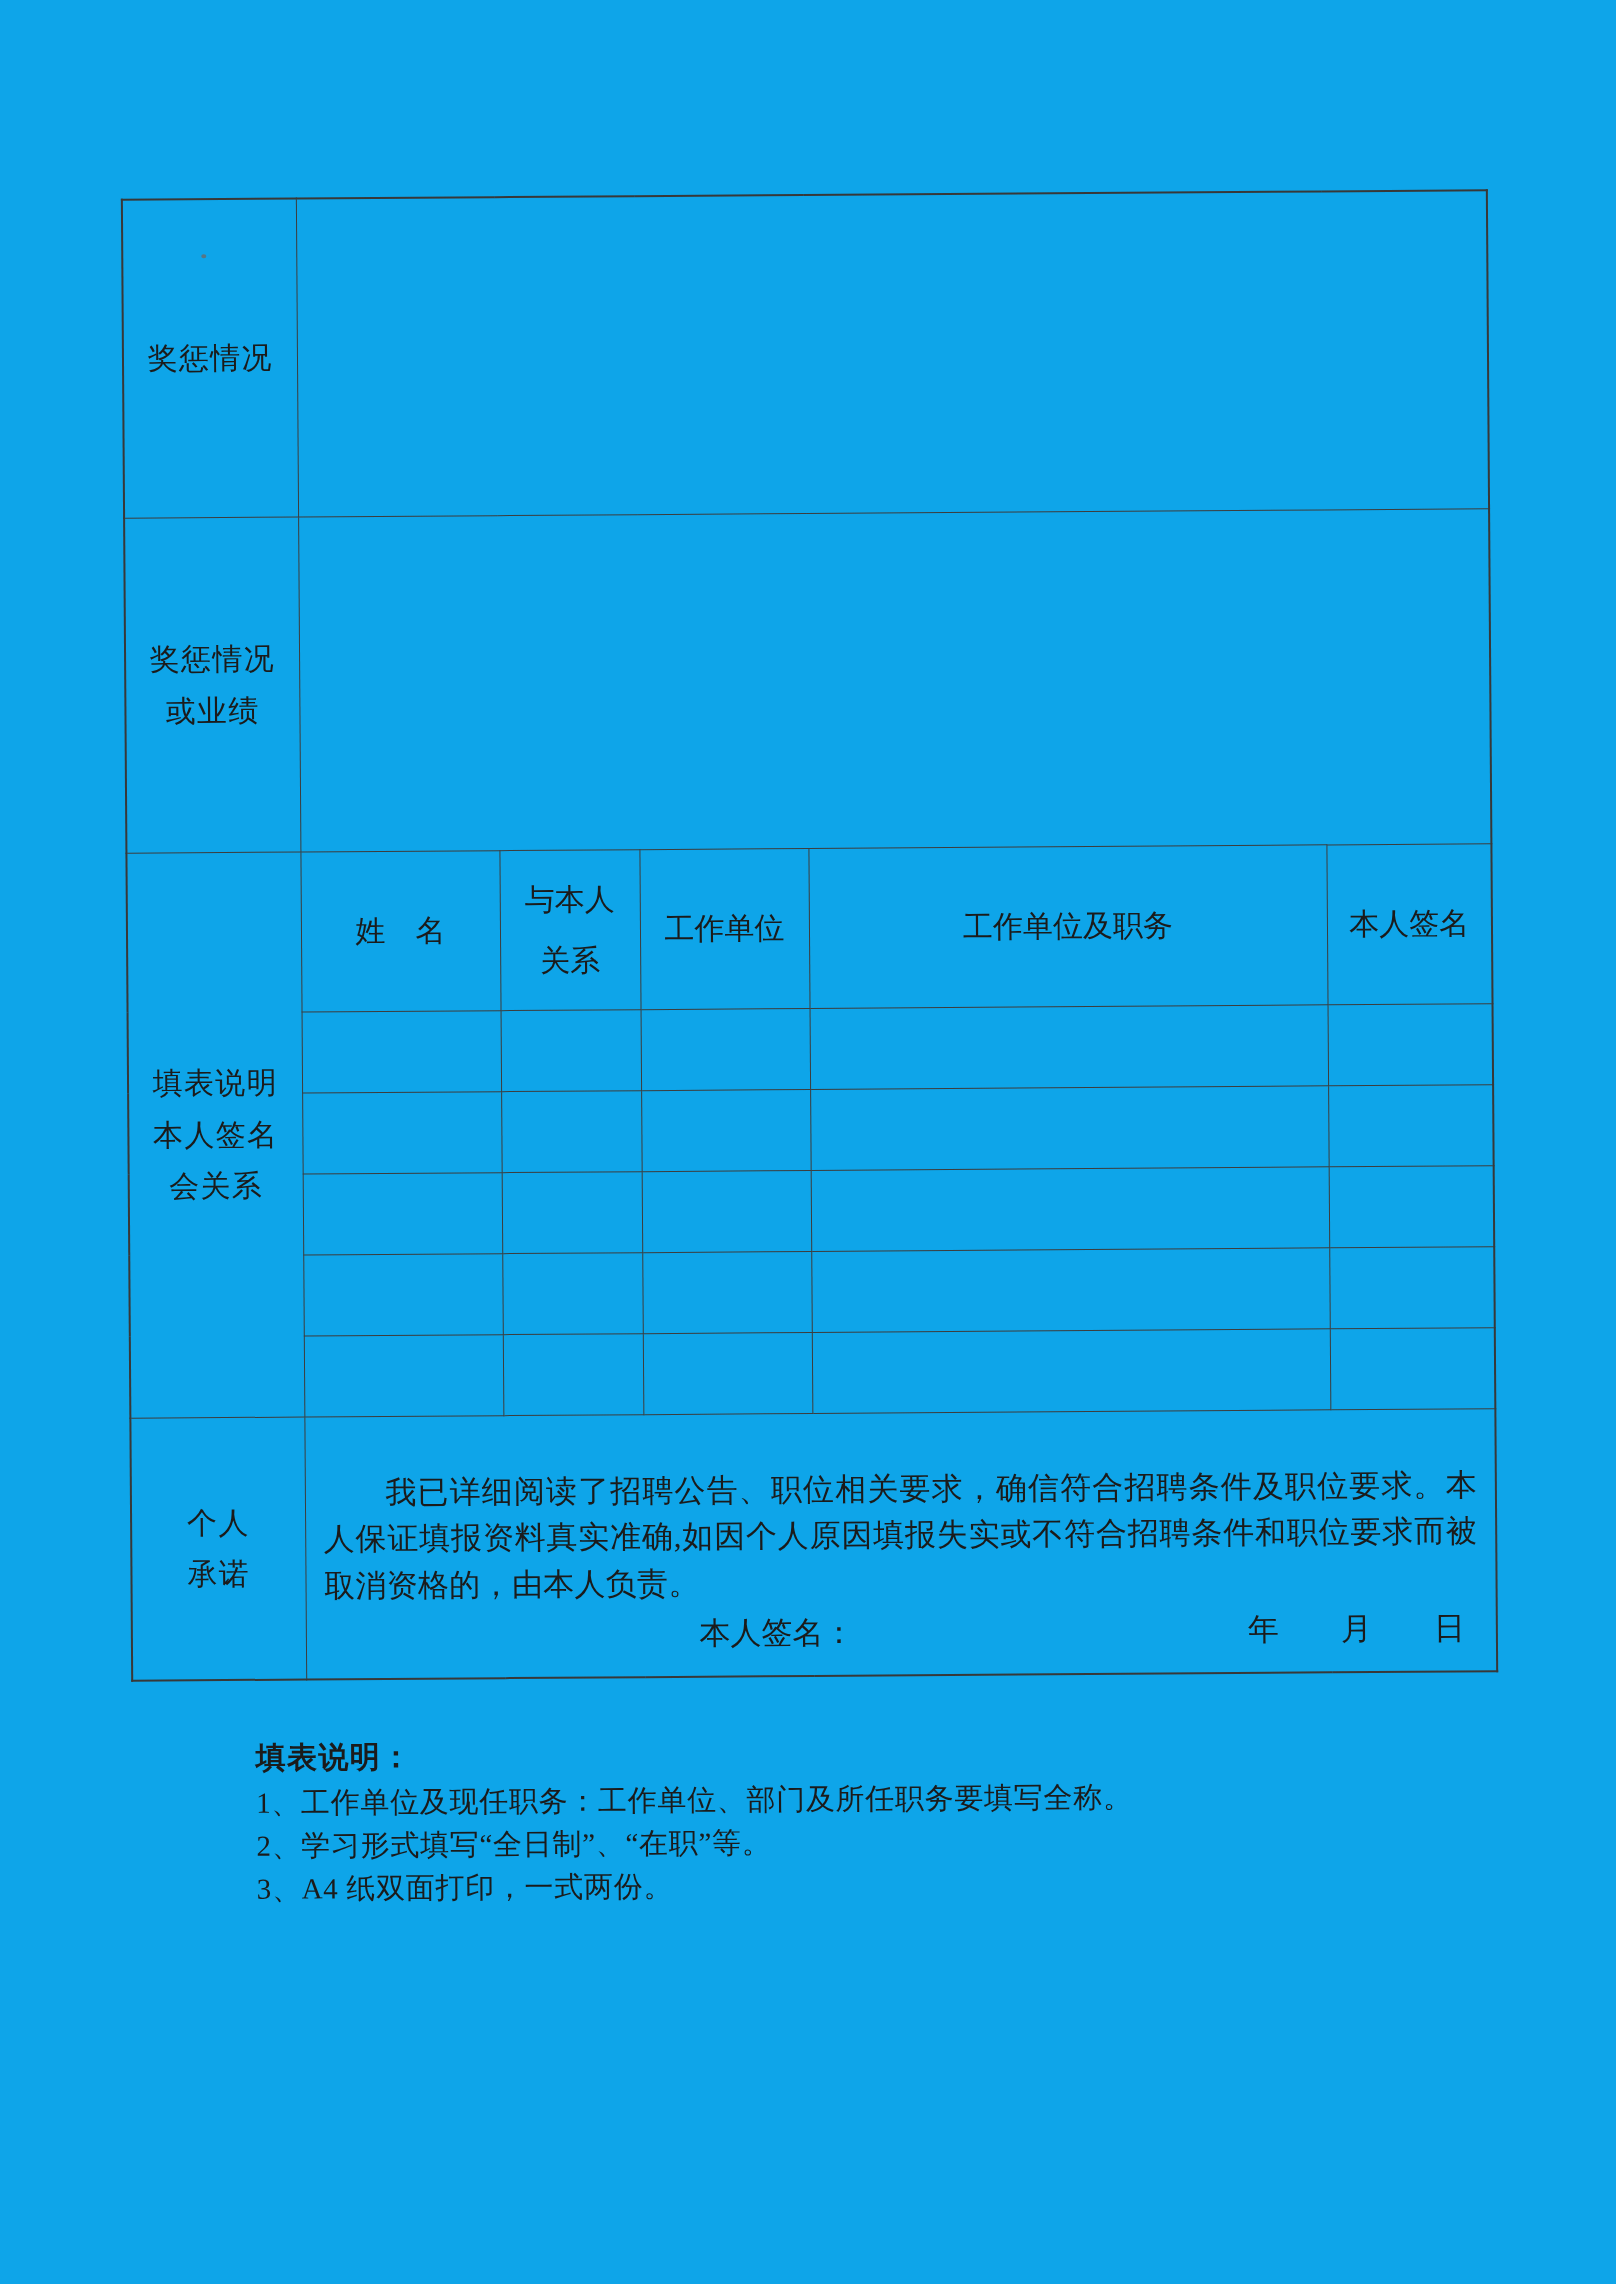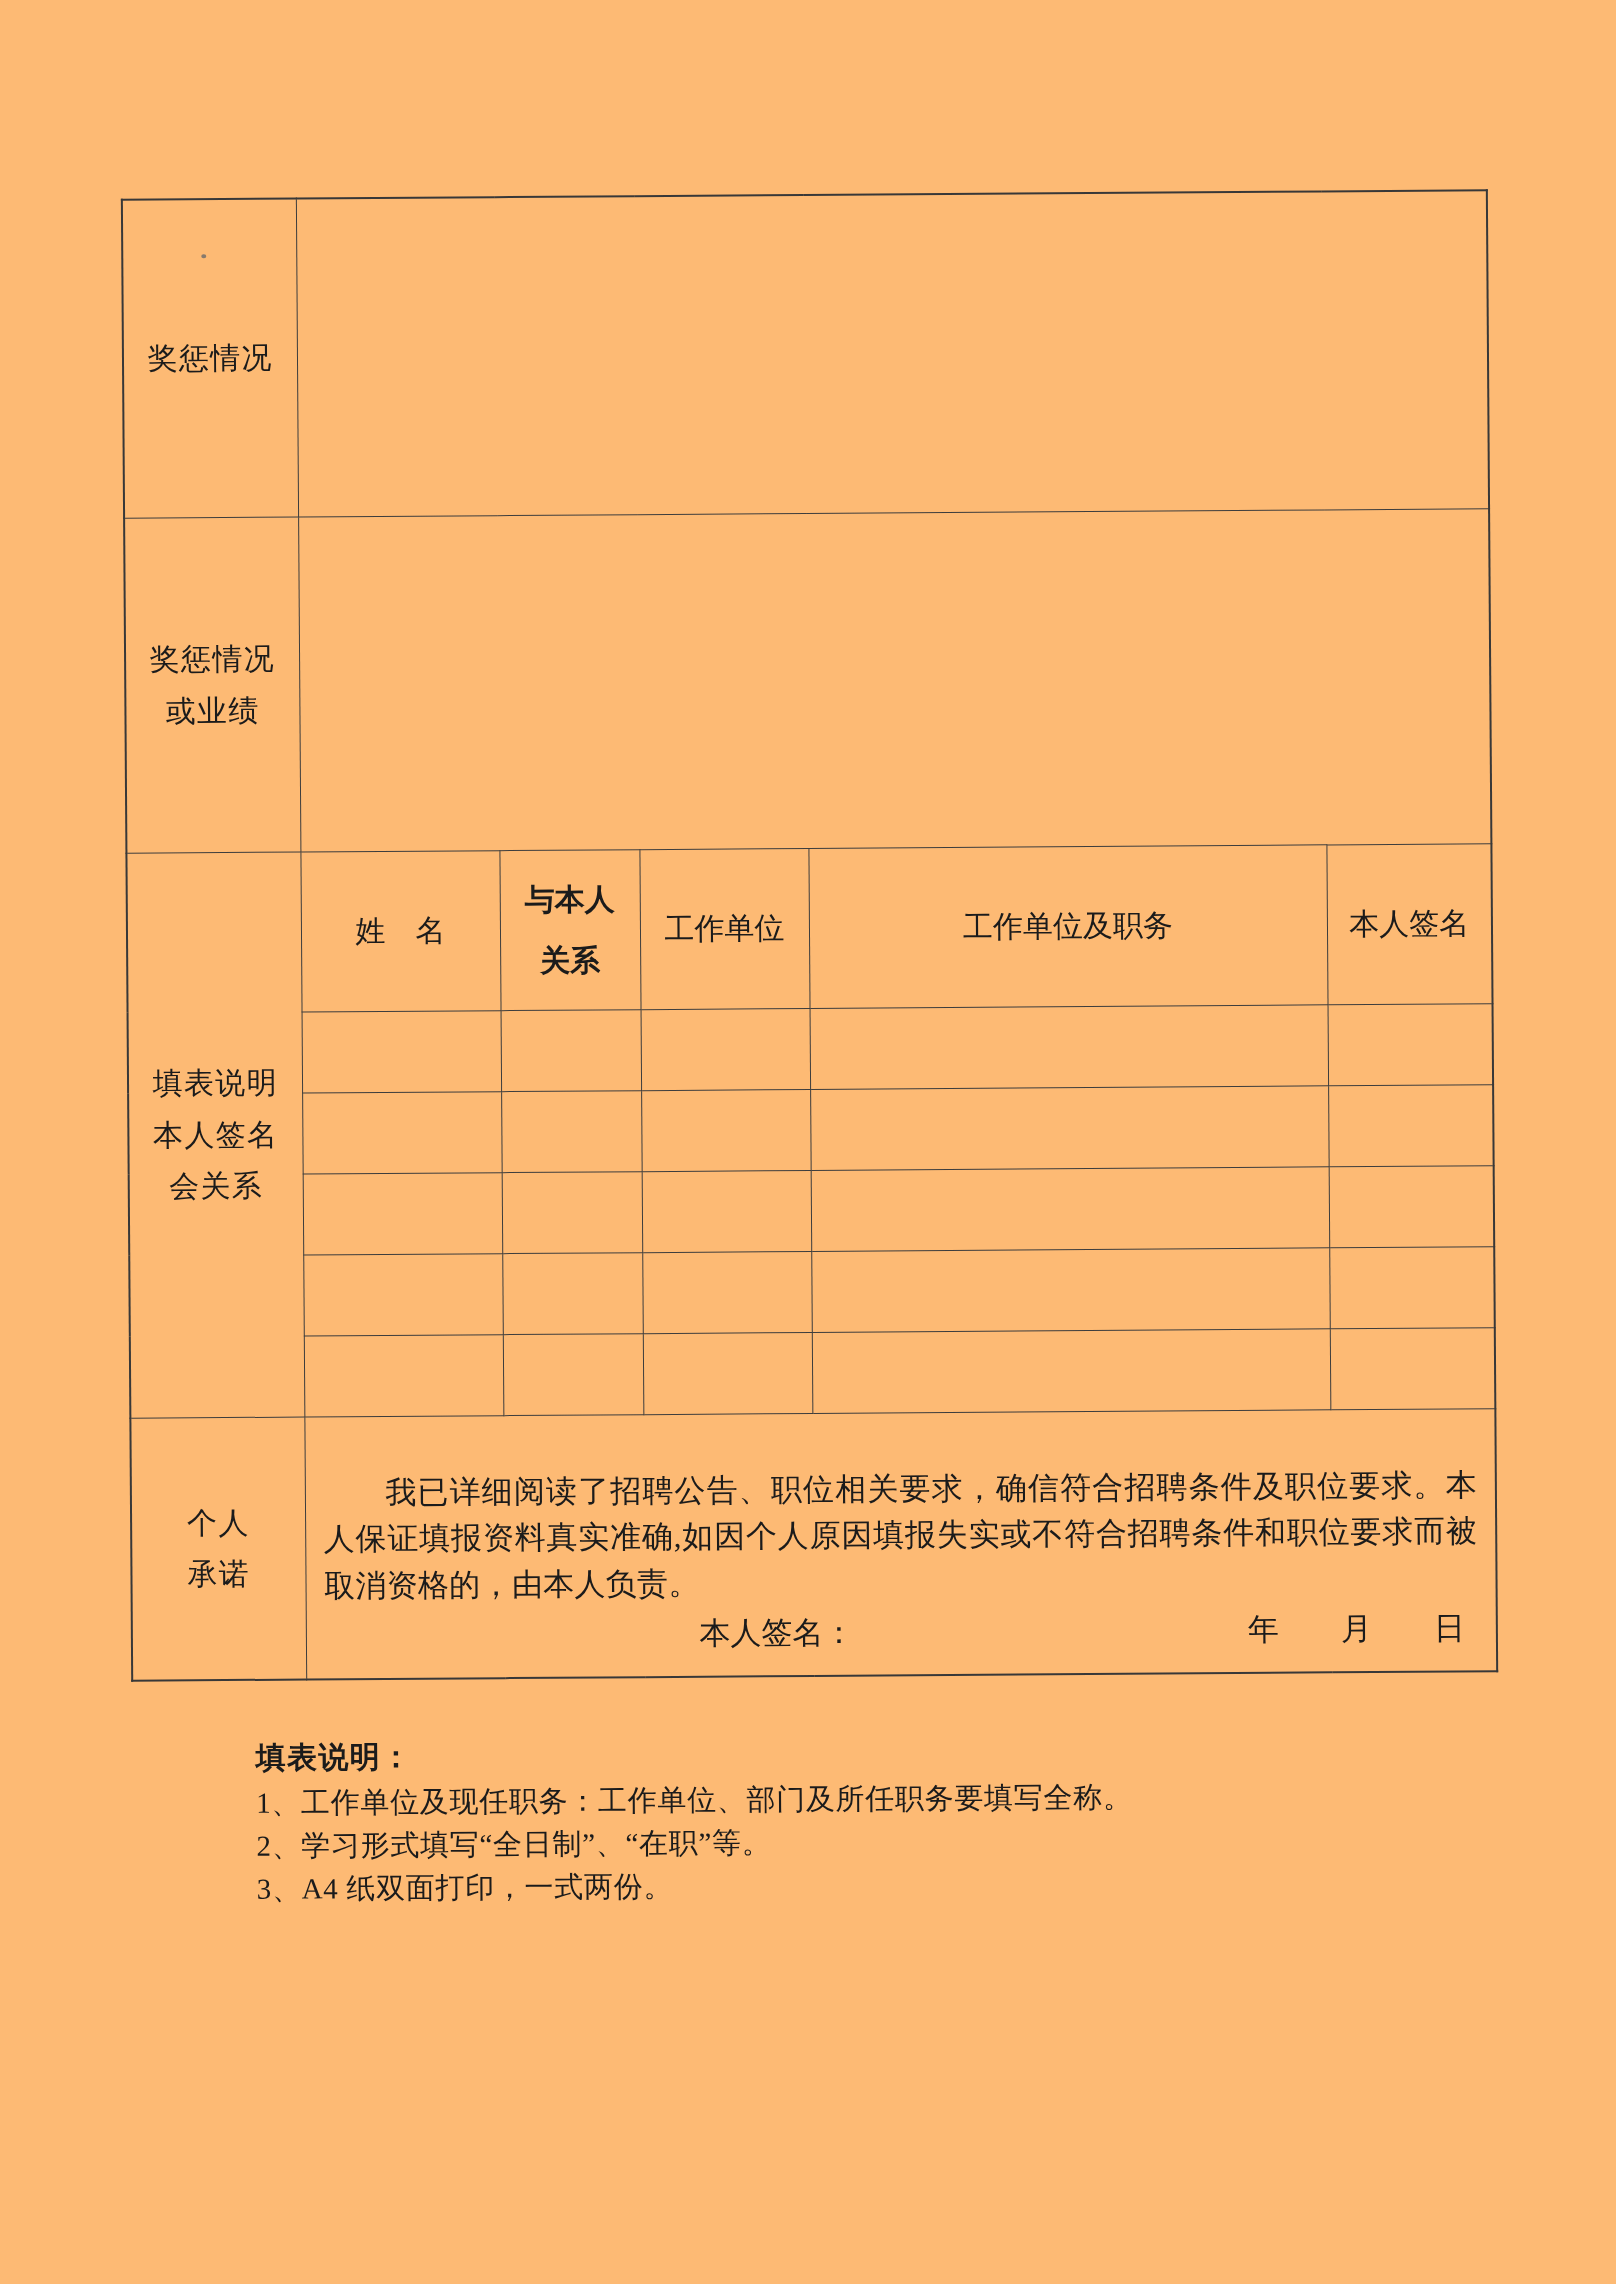--- a/index.html
+++ b/index.html
@@ -3,21 +3,21 @@
 <meta charset="utf-8">
 <style>
   html,body { margin:0; padding:0; }
   body {
     width:1616px; height:2284px;
     background:#ffffff;
     font-family:"Liberation Serif","DejaVu Serif",serif;
     color:#1b1b1b;
     overflow:hidden;
   }
-  .sheet { position:relative; width:1616px; height:2284px; background:#fdba74; }
+  .sheet { position:relative; width:1616px; height:2284px; background:#0ea5e9; }
   .scan-content {
     position:absolute; inset:0;
     transform:rotate(-0.4deg);
     transform-origin:808px 932px;
   }
 
   
   table.form {
     position:absolute; left:126px; top:194px;
     width:1365px;
@@ -36,21 +36,21 @@
   tr.r-famhead  { height:160px; }
   tr.r-famrow   { height:81px; }
   tr.r-pledge   { height:263px; }
 
   td.lbl {
     text-align:center;
     line-height:1.72;
     letter-spacing:1.3px;
   }
   td.hd { text-align:center; font-size:29px; }
-  td.hd .two-line { line-height:2.05;font-weight:bold; }
+  td.hd .two-line { line-height:2.05; }
 
   
   .pledge-box {
     box-sizing:border-box;
     height:259px;
     display:flex; flex-direction:column; justify-content:space-between;
     padding:52px 18px 19.5px 18px;
   }
   .pledge-text {
     margin:0;

